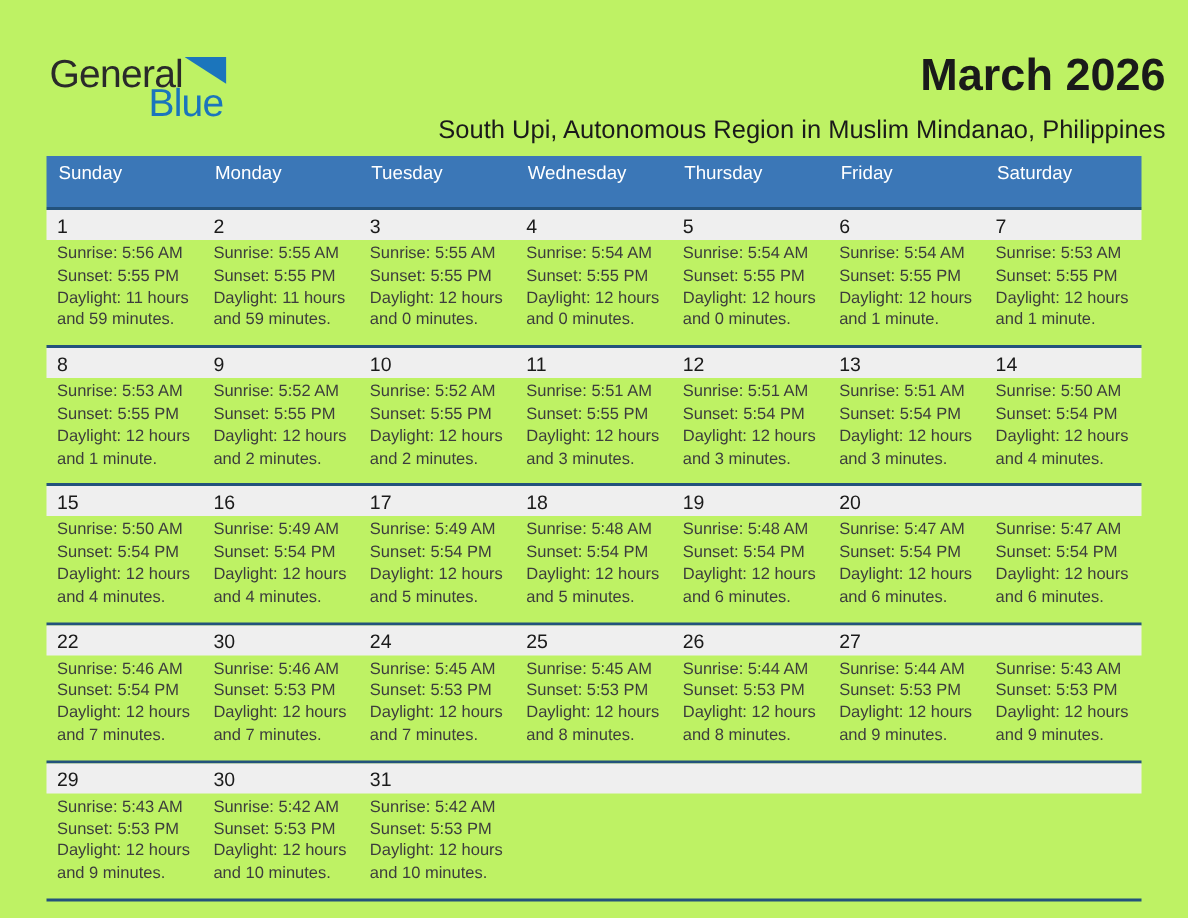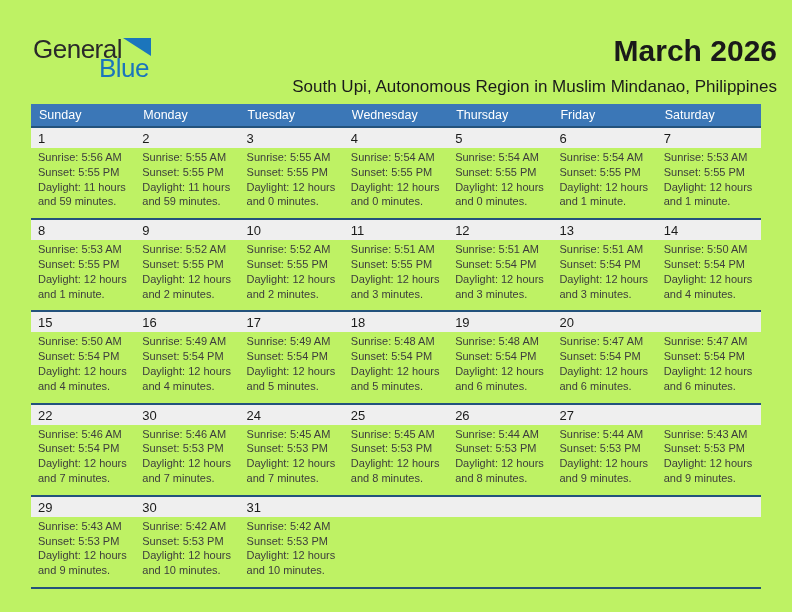--- a/index.html
+++ b/index.html
@@ -29,21 +29,21 @@
   .subtitle {
     position:absolute; top:77px; right:31px;
     font-size:17px; color:#1a1a1a; white-space:nowrap;
   }
 
   
   .calendar { position:absolute; left:31px; top:104px; width:730px; }
   .cal-header {
     display:grid; grid-template-columns:repeat(7,1fr);
     background:var(--header-bg,#3b77b7);
-    height:22px;
+    height:34px;
   }
   .cal-header .hcell {
     color:#ffffff; font-size:12.5px; line-height:22px; padding-left:8px;
     overflow:hidden; white-space:nowrap;
   }
   .weeks { border-bottom:2px solid var(--row-border,#23527c); }
   .week { border-top:2px solid var(--row-border,#23527c); }
   .nums {
     display:grid; grid-template-columns:repeat(7,1fr);
     background:var(--daynum-bg,#efefef); height:20px;

